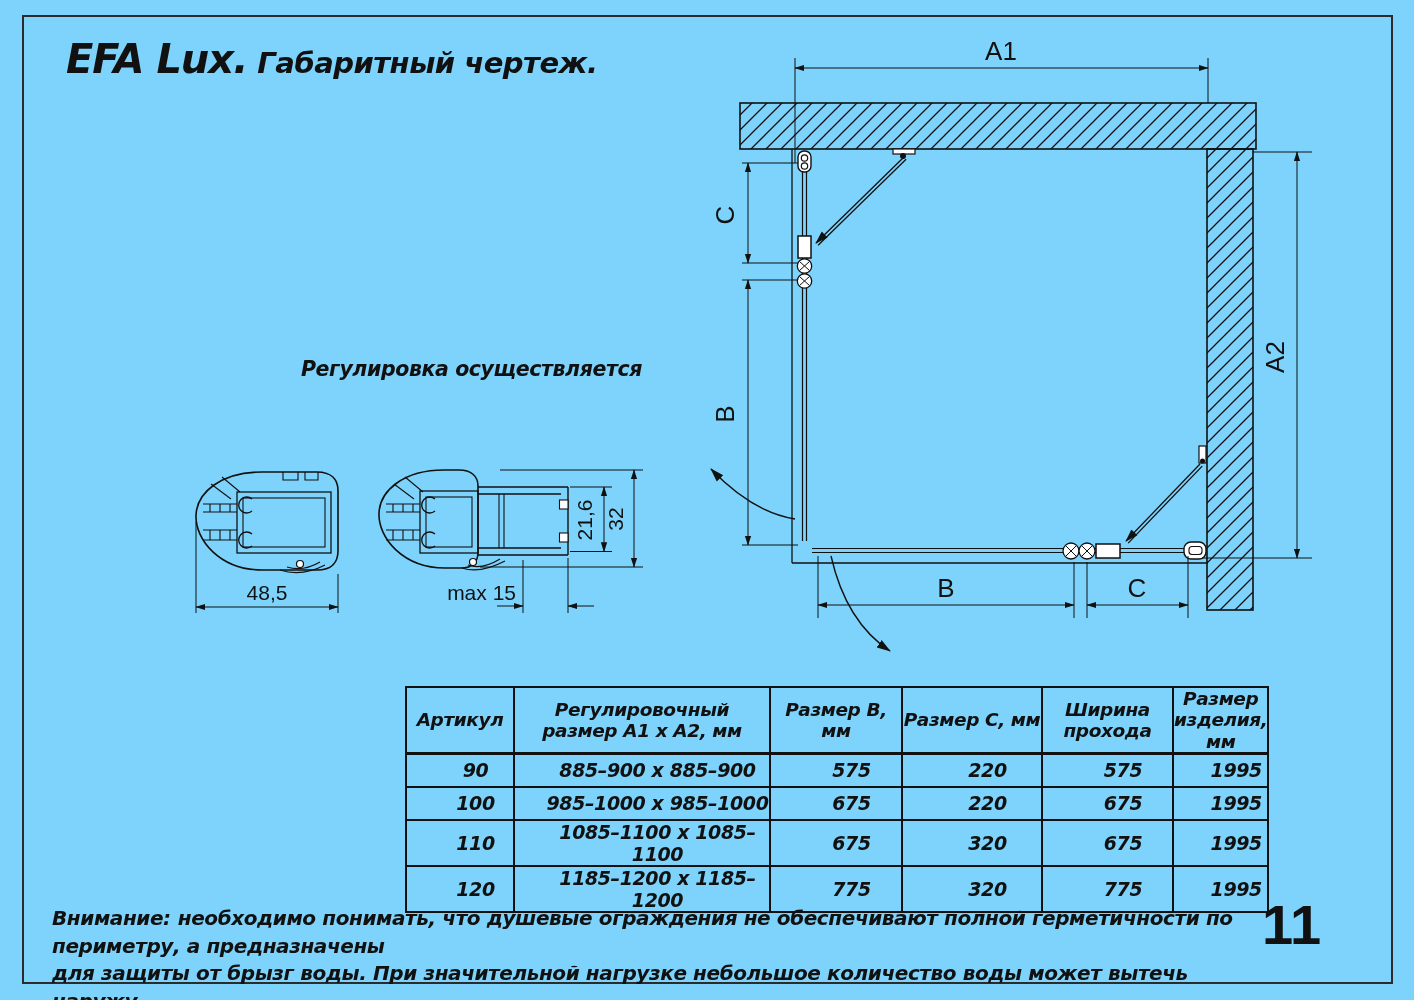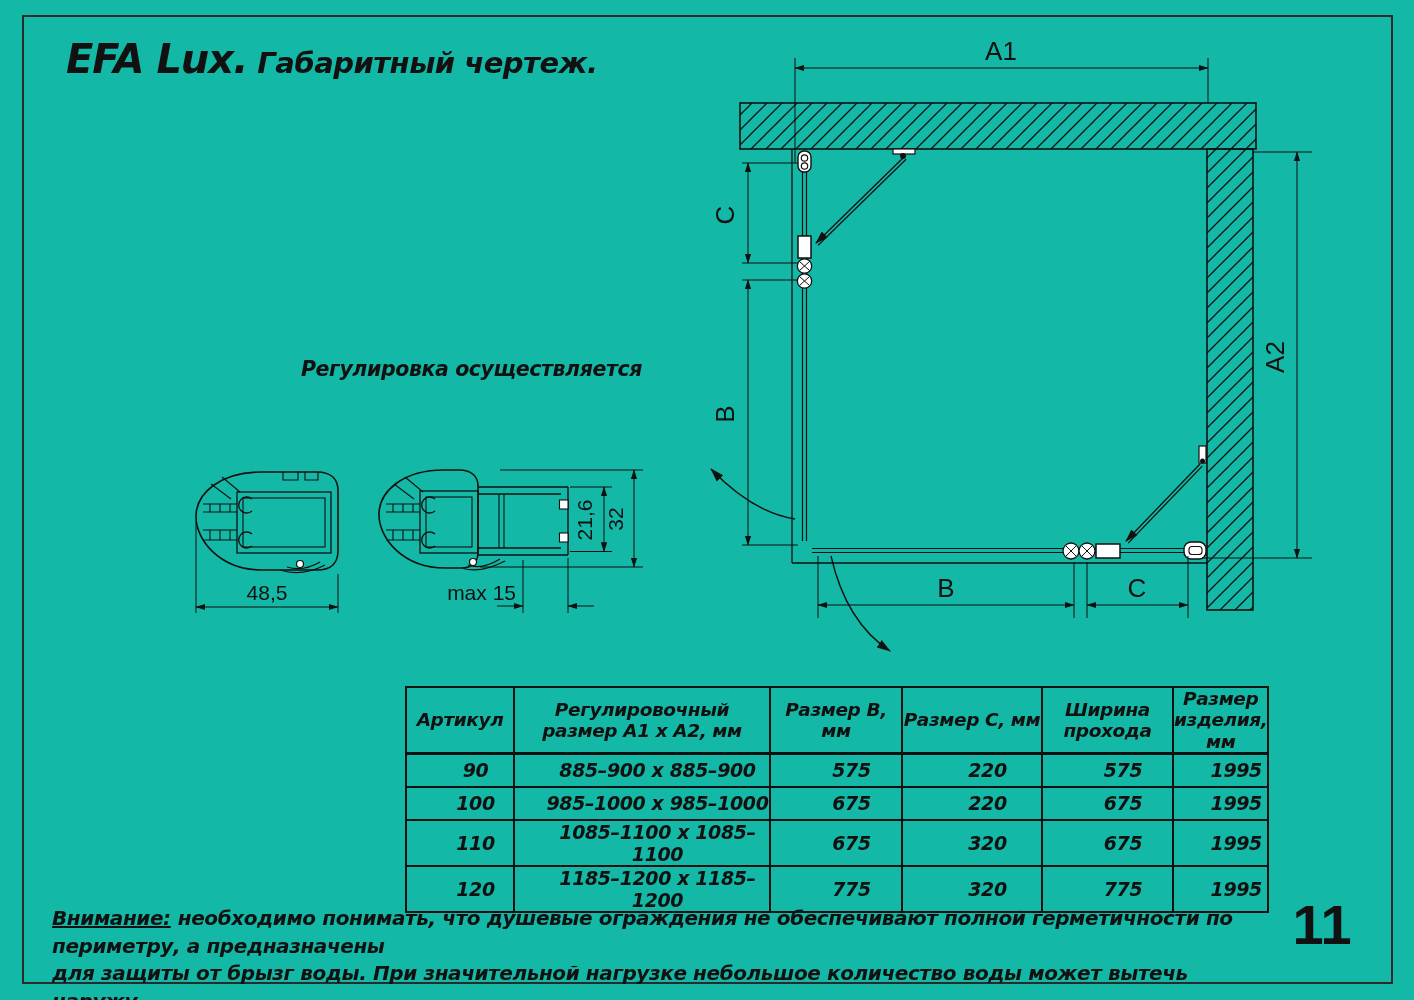--- a/index.html
+++ b/index.html
@@ -1,16 +1,16 @@
 <!DOCTYPE html>
 <html><head>
 <meta charset="utf-8">
 <style>
   html,body{margin:0;padding:0;background:#fff;}
-  #page{position:relative;width:1414px;height:1000px;background:#14b8a6;overflow:hidden;
+  #page{position:relative;width:1414px;height:1000px;background:#7dd3fc;overflow:hidden;
         font-family:"DejaVu Sans",sans-serif;color:#111;}
   #border-frame{position:absolute;left:22px;top:15px;width:1367px;height:965px;
         border:2px solid #2b2b2b;}
   
   #title{position:absolute;left:66px;top:36px;white-space:nowrap;}
   #title .t-main{font:italic 700 40px "DejaVu Sans",sans-serif;letter-spacing:-1px;}
   #title .t-sub{font:italic 700 29px "DejaVu Sans",sans-serif;margin-left:10px;letter-spacing:-0.5px;}
   
   #adj-note{position:absolute;left:300px;top:356px;width:342px;text-align:right;
         font:italic 700 20.5px "DejaVu Sans",sans-serif;line-height:1.28;letter-spacing:-0.4px;}
@@ -18,24 +18,24 @@
   #spec-table{position:absolute;left:405px;top:686px;border-collapse:collapse;table-layout:fixed;}
   #spec-table td,#spec-table th{border:2px solid #111;text-align:center;vertical-align:middle;
         padding:0;color:#111;overflow:hidden;}
   #spec-table th{height:60px;font:italic 700 18.5px "DejaVu Sans",sans-serif;
         border-bottom:3px solid #111;letter-spacing:-0.4px;line-height:1.15;}
   #spec-table th span{display:block;}
   #spec-table td{height:31px;font:italic 700 19px "DejaVu Sans",sans-serif;letter-spacing:-0.4px;padding-left:31px;}
   
   #warning{position:absolute;left:52px;top:905px;width:1190px;
         font:italic 700 20px "DejaVu Sans",sans-serif;line-height:1.38;letter-spacing:-0.4px;}
-  #warning .u{text-decoration:underline;}
+  #warning .u{}
   #warning .w1{margin-left:7px;}
   
-  #page-num{position:absolute;left:1262px;top:892px;width:120px;text-align:center;
+  #page-num{position:absolute;left:1262px;top:892px;width:120px;
         font:700 56px "Liberation Sans",sans-serif;color:#111;}
   svg{position:absolute;}
   svg text{font-family:"Liberation Sans",sans-serif;fill:#111;}
 </style>
 </head>
 <body>
 
 <div id="page">
   <div id="border-frame"></div>
 

